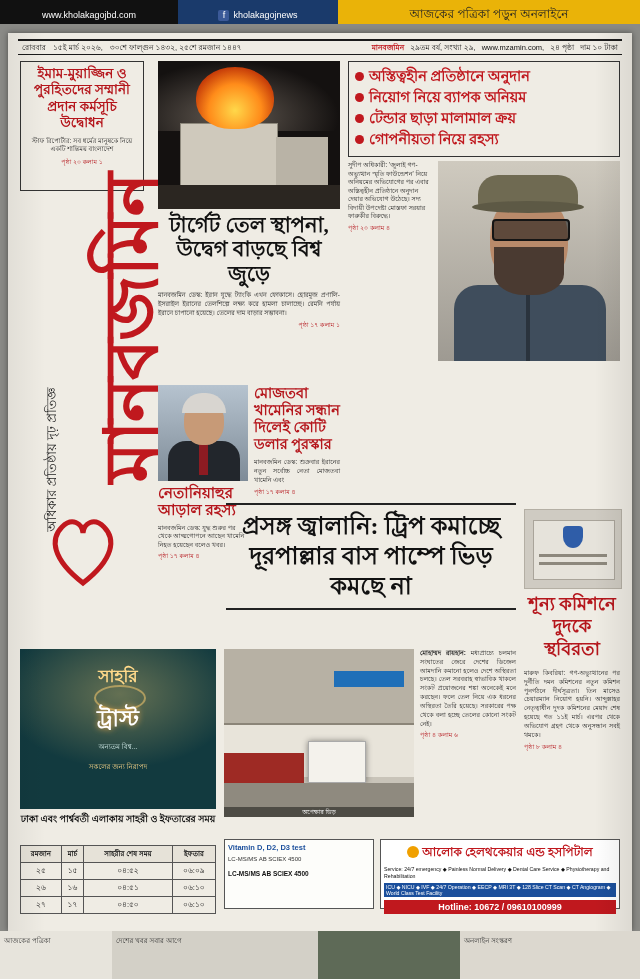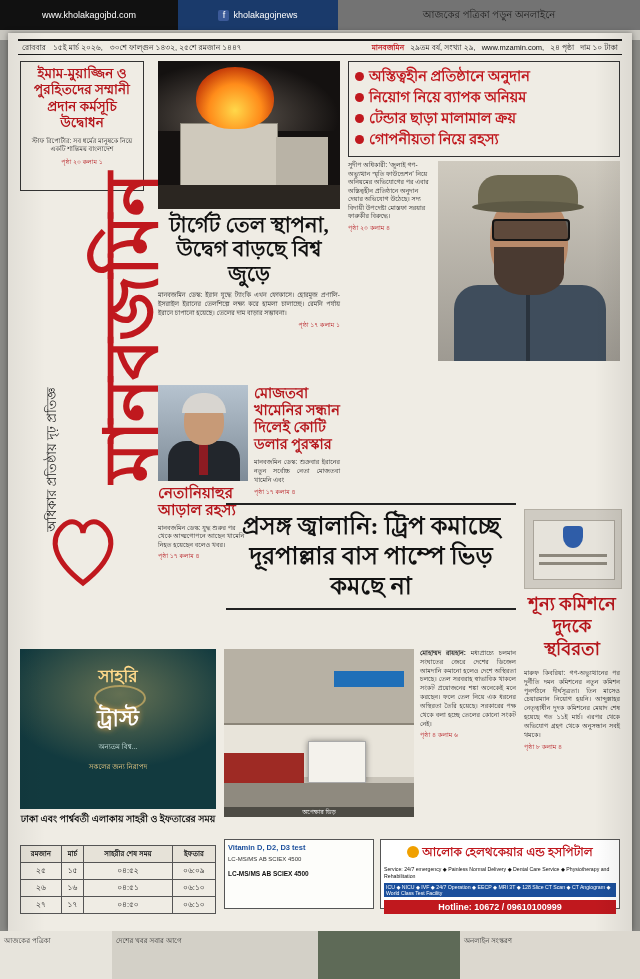--- a/index.html
+++ b/index.html
@@ -4,25 +4,25 @@
 <style>
   html,body{margin:0;padding:0;}
   body{
     width:640px;height:979px;overflow:hidden;
     background:#8a8a86;
     font-family:"Liberation Sans", sans-serif;
   }
   .page{position:relative;width:640px;height:979px;}
 
   
-  .topstrip{position:absolute;left:0;top:0;width:640px;height:40px;background:#c9c7c0;overflow:hidden;}
+  .topstrip{position:absolute;left:0;top:0;width:640px;height:24px;background:#c9c7c0;overflow:hidden;}
   .topstrip .blk{position:absolute;height:30px;background:#1b1b1b;color:#fff;font-size:9px;display:flex;align-items:center;justify-content:center;}
   .topstrip .b1{left:0;top:0;width:178px;background:#111;}
   .topstrip .b2{left:178px;top:0;width:160px;background:#1a3a6b;}
-  .topstrip .b3{left:338px;top:0;width:302px;background:#737373;color:#222;font-size:10px;}
+  .topstrip .b3{left:338px;top:0;width:302px;background:#eab308;color:#222;font-size:12px;}
   .fbdot{display:inline-block;width:11px;height:11px;background:#3b5998;color:#fff;border-radius:2px;font-size:9px;line-height:11px;text-align:center;margin-right:4px;}
 
   
   .botstrip{position:absolute;left:0;bottom:0;width:640px;height:48px;background:#b9b7b0;overflow:hidden;}
   .botstrip .bz{position:absolute;height:48px;}
   .bz1{left:0;top:0;width:112px;background:#e7e4dc;}
   .bz2{left:112px;top:0;width:206px;background:#d3d0c7;}
   .bz3{left:318px;top:0;width:142px;background:#5e6a57;}
   .bz4{left:460px;top:0;width:180px;background:#dcd8cf;}
   .bz .tt{font-size:7px;color:#333;padding:4px;display:block;}

